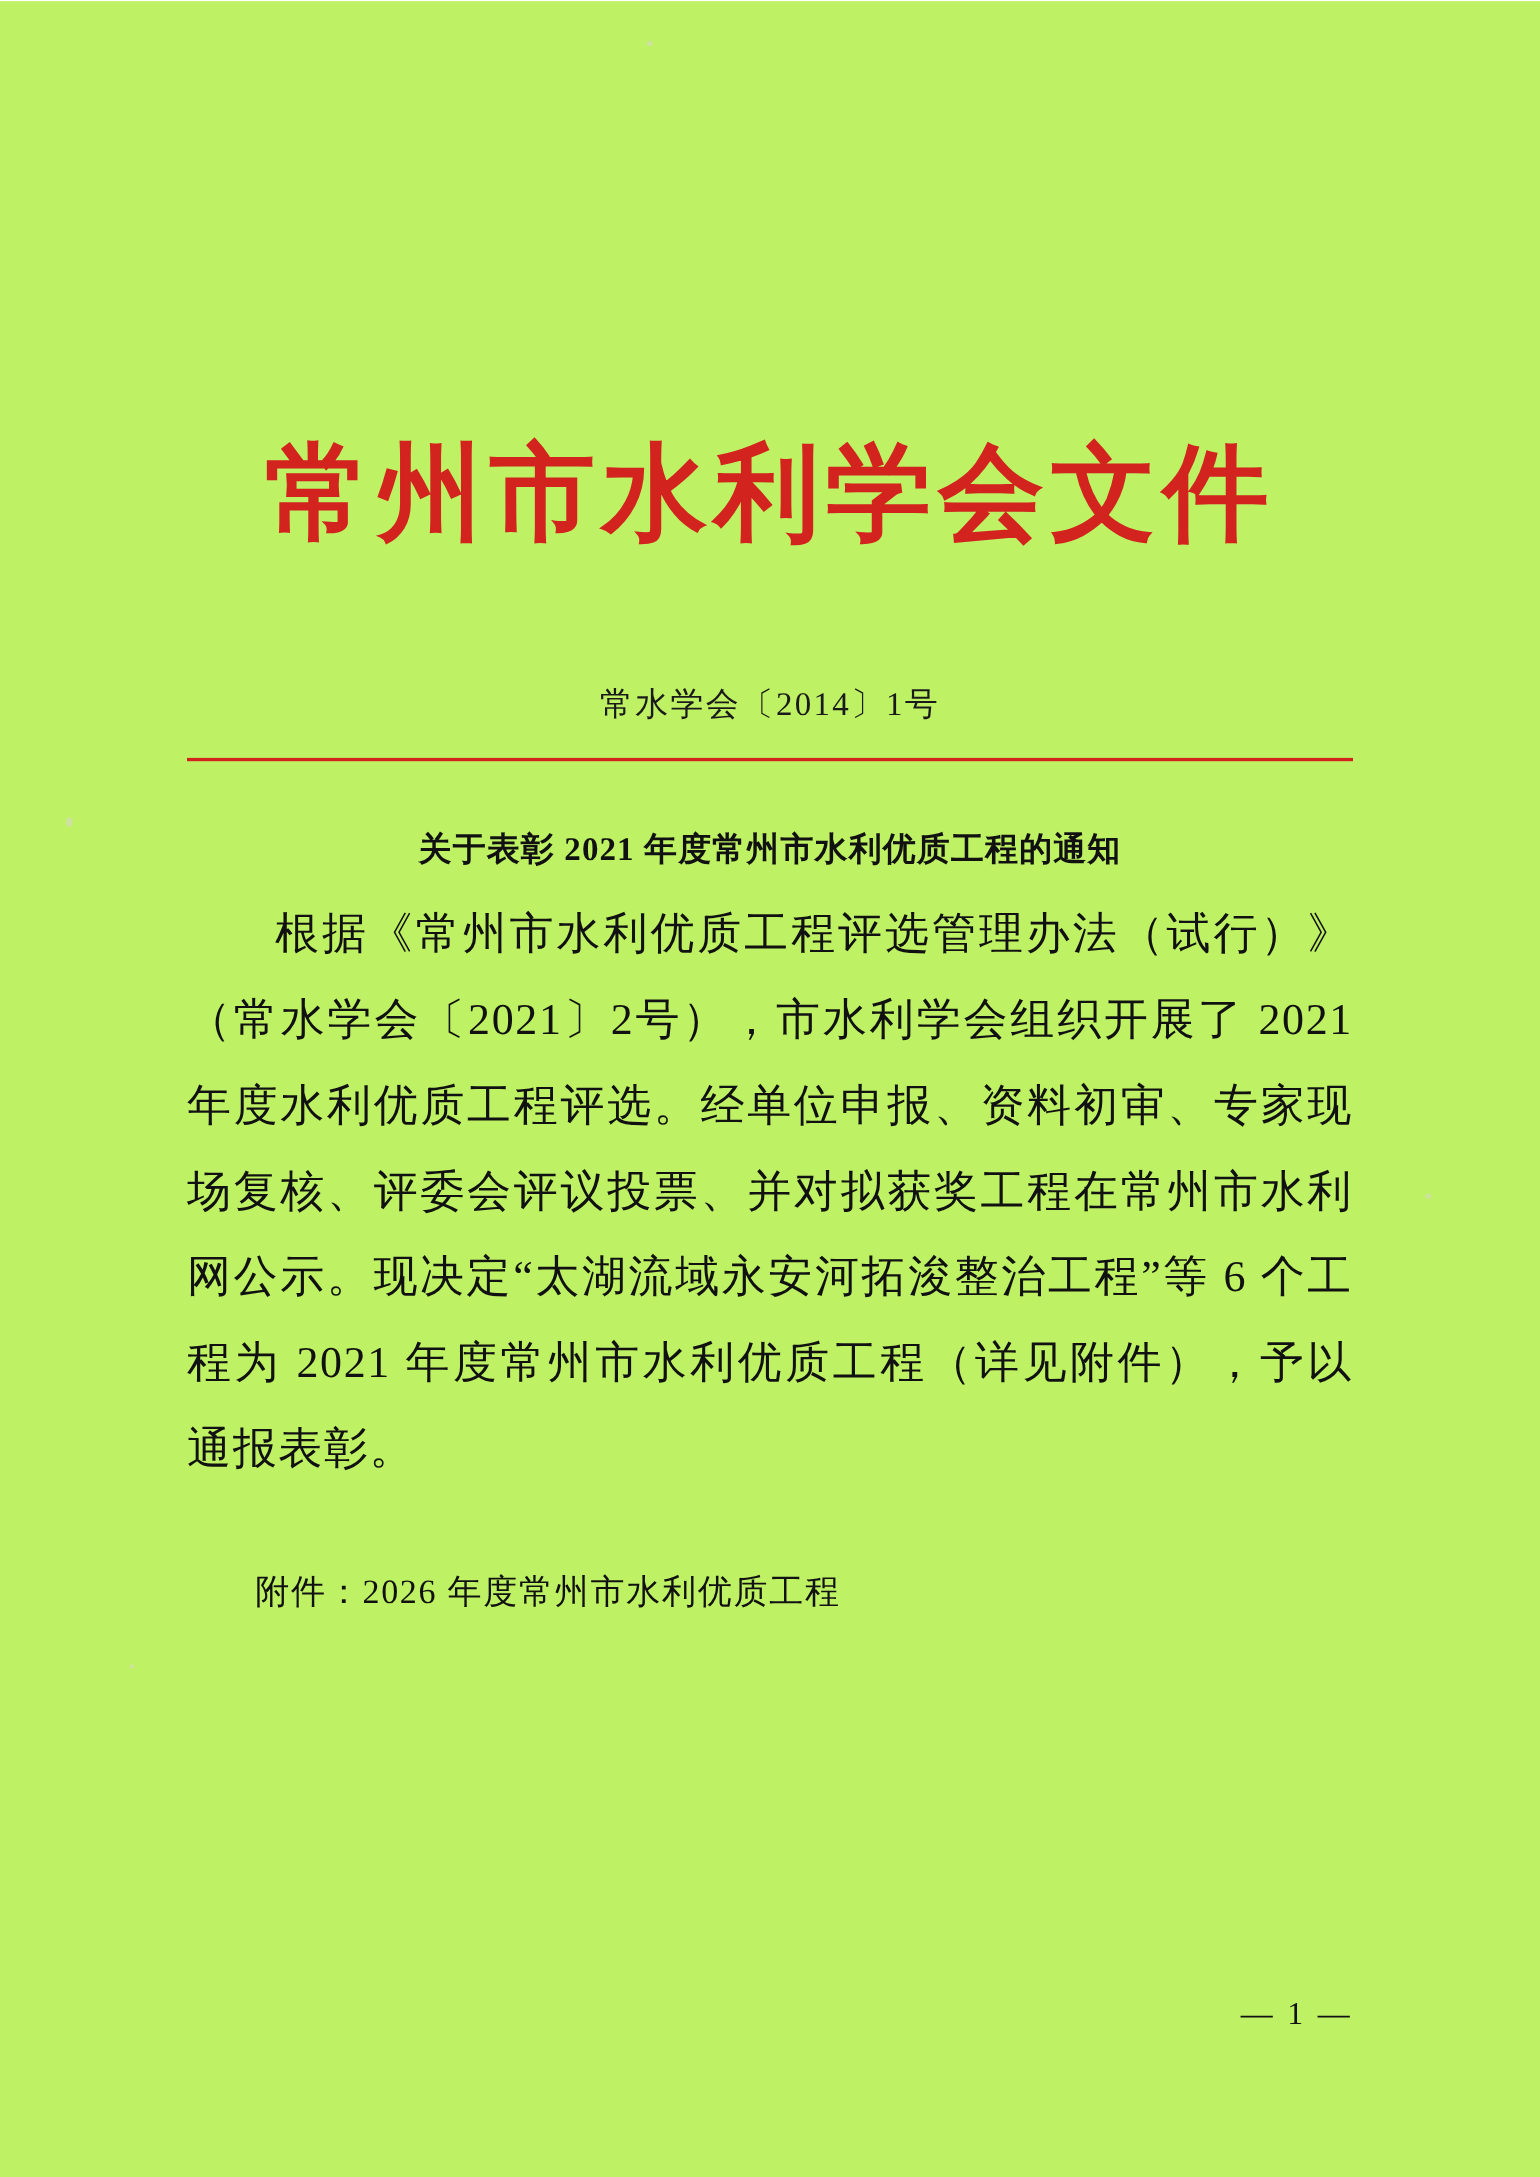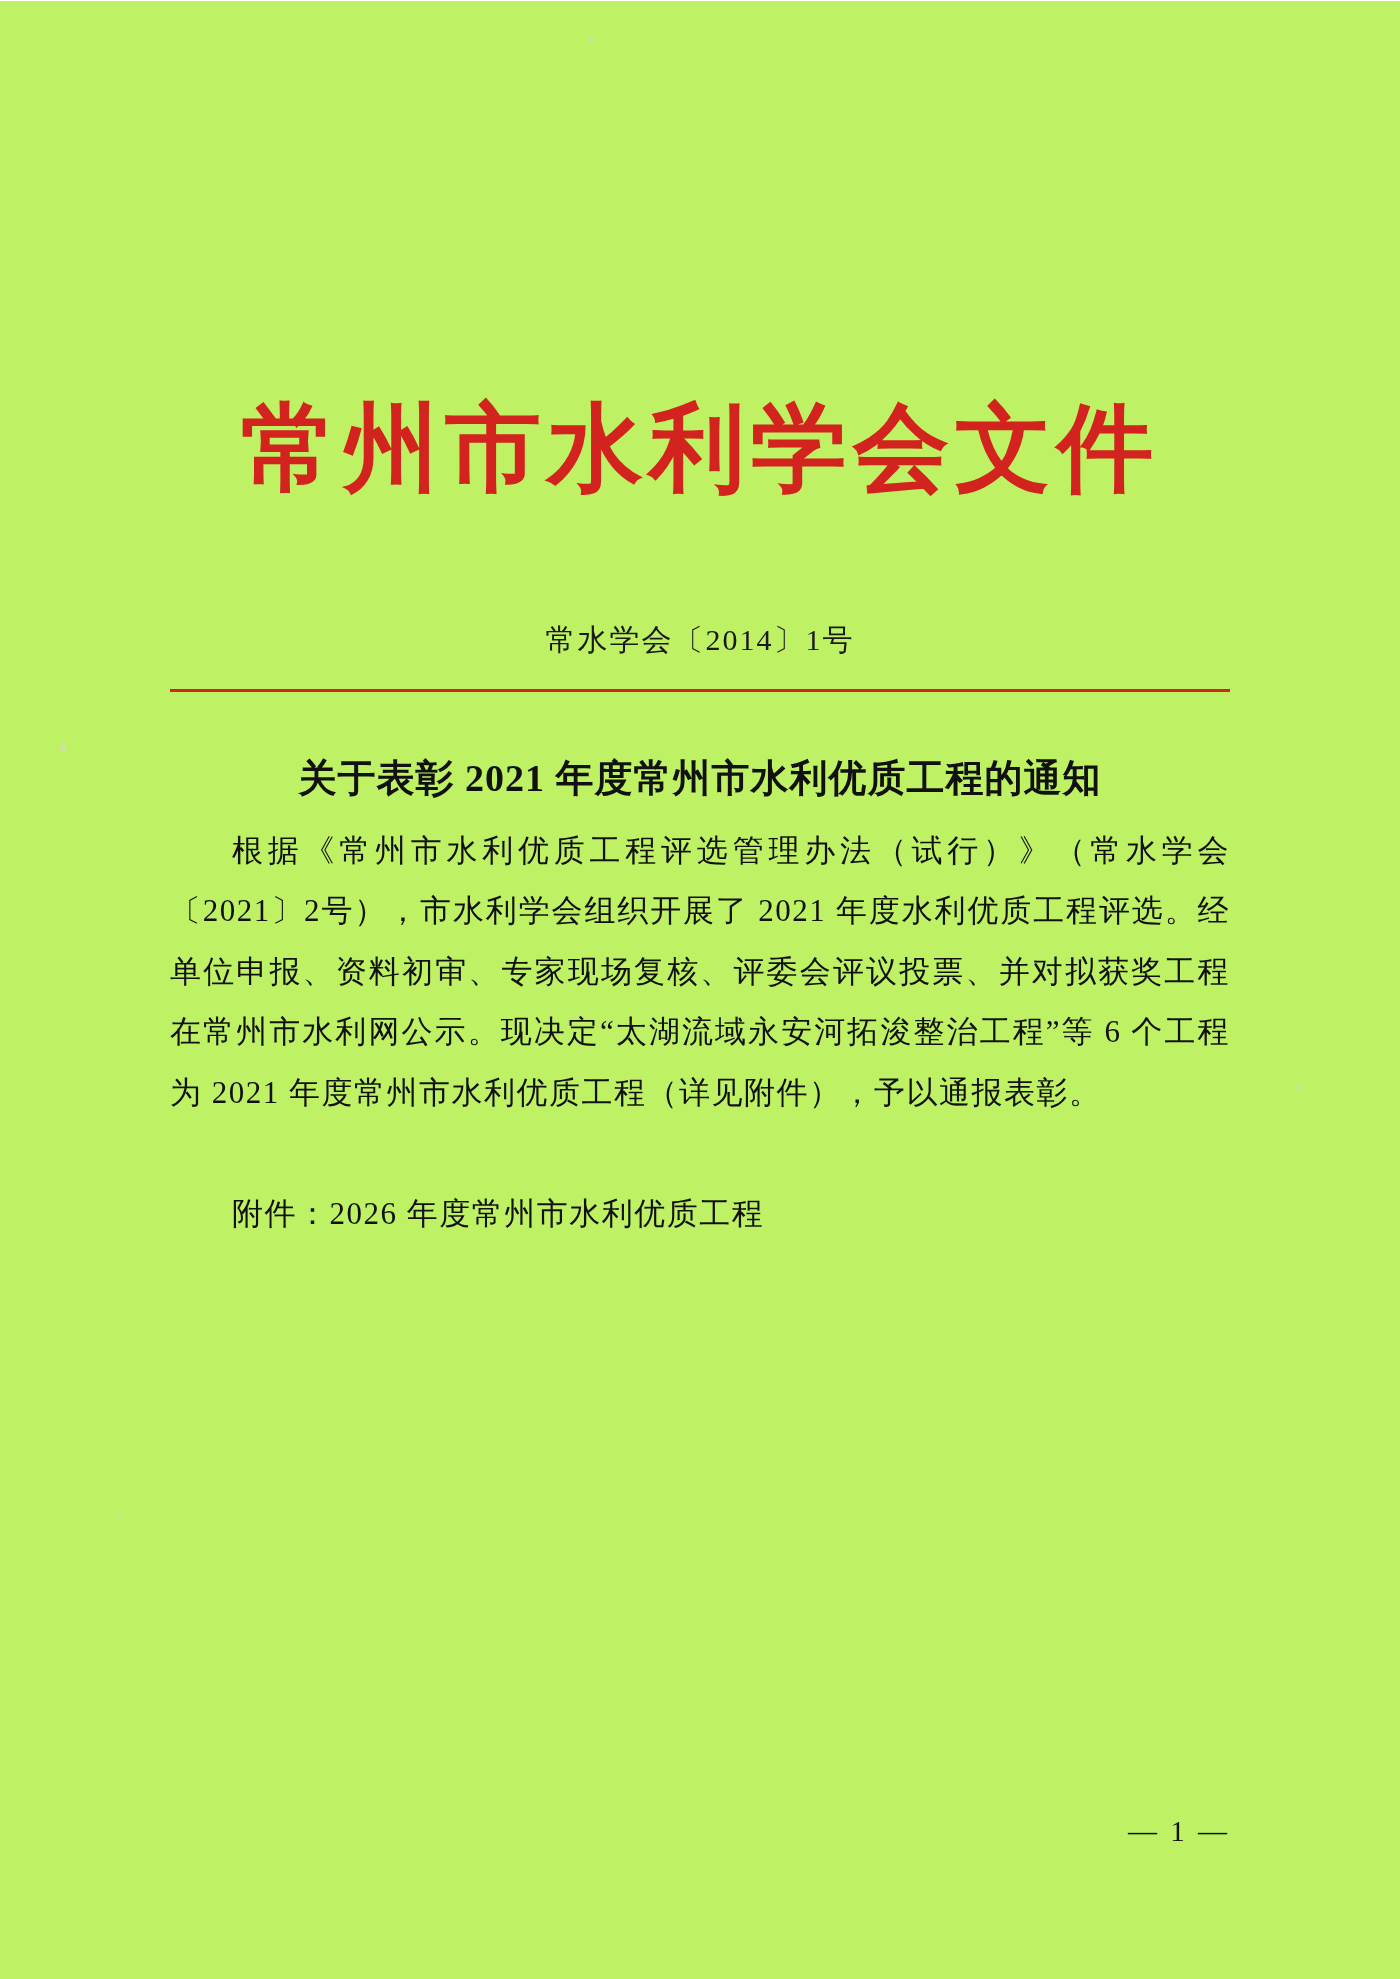--- a/index.html
+++ b/index.html
@@ -43,35 +43,35 @@
   }
   .red-rule {
     margin-top: 28px;
     height: 3px;
     background: #d2231f;
     width: 100%;
   }
   .subject {
     margin-top: 60px;
     text-align: center;
-    font-size: 38px;
+    font-size: 30px;
     font-weight: bold;
     color: #111;
     letter-spacing: 1px;
     line-height: 1.4;
   }
   .salutation {
     margin-top: 62px;
     font-size: 31px;
     color: #111;
     letter-spacing: 1px;
   }
   .para {
     margin-top: 16px;
-    font-size: 31px;
+    font-size: 40px;
     color: #111;
     line-height: 1.95;
     text-indent: 2em;
     text-align: justify;
     letter-spacing: 1.5px;
   }
   .attachment {
     margin-top: 70px;
     font-size: 31px;
     color: #111;

